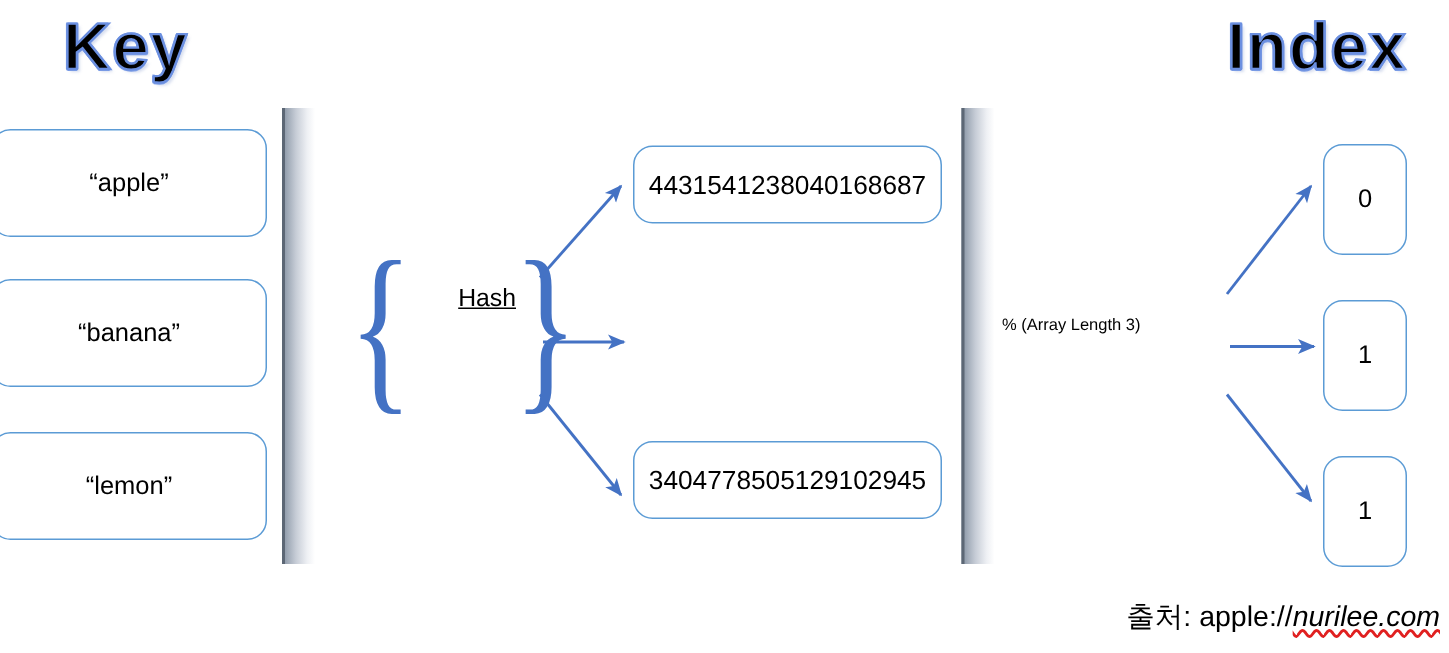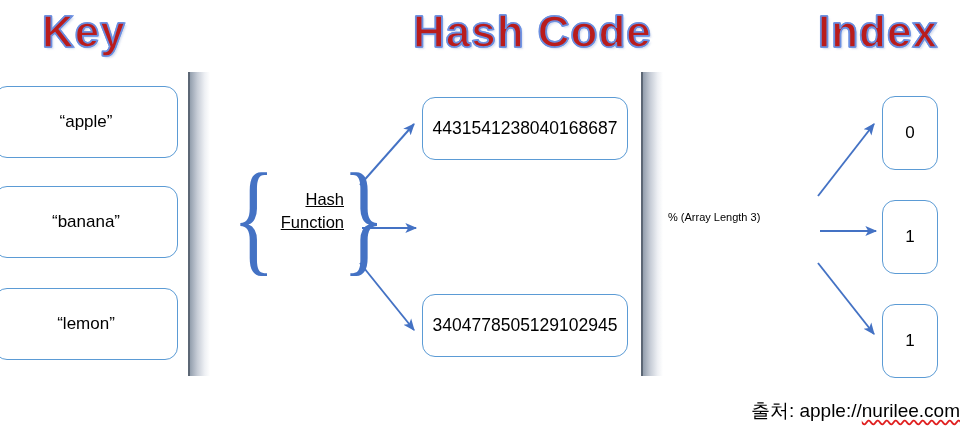--- a/index.html
+++ b/index.html
@@ -19,21 +19,21 @@
     overflow: hidden;
   }
 
   
   .title {
     position: absolute;
     font-family: "Liberation Sans", sans-serif;
     font-weight: bold;
     font-size: 44px;
     letter-spacing: 1px;
-    color: #b91c1c;
+    color: #000000;
     -webkit-text-stroke: 1.6px #6B8FE0;
     text-shadow:
        1px 0 0 #7d9ee6,
       -1px 0 0 #7d9ee6,
        0 1px 0 #7d9ee6,
        0 -1px 0 #7d9ee6,
        2px 2px 2px rgba(140,160,210,0.35);
     white-space: nowrap;
     line-height: 1;
   }
@@ -60,21 +60,21 @@
     height: 72px;
     font-size: 17px;
   }
   #key-box-0 { top: 86px; }
   #key-box-1 { top: 186px; }
   #key-box-2 { top: 288px; }
 
   .hash-box {
     left: 422px;
     width: 206px;
-    height: 63px;
+    height: 52px;
     font-size: 17.5px;
   }
   #hash-box-0 { top: 97px; }
   #hash-box-1 { top: 195px; }
   #hash-box-2 { top: 294px; }
 
   .index-box {
     left: 882px;
     width: 56px;
     height: 74px;
@@ -160,43 +160,42 @@
     top: 398px;
     font-size: 19px;
     color: #000000;
     white-space: nowrap;
     font-family: "Liberation Sans", sans-serif;
   }
   #attribution .misspelled {
     text-decoration: underline wavy #e02020;
     text-decoration-skip-ink: none;
     text-underline-offset: 2px;
+    font-style: italic;
   }
 </style>
 </head>
 <body>
 
 <div id="canvas">
 
   <div class="title" id="title-key">Key</div>
-  <div class="title" id="title-hash">Hash Code</div>
   <div class="title" id="title-index">Index</div>
 
   <div class="box key-box" id="key-box-0">“apple”</div>
   <div class="box key-box" id="key-box-1">“banana”</div>
   <div class="box key-box" id="key-box-2">“lemon”</div>
 
   <div class="wall" id="wall-left"></div>
 
   <div class="brace" id="brace-left">{</div>
   <div class="brace" id="brace-right">}</div>
 
   <div id="hash-function-label">
     <div>Hash</div>
-    <div>Function</div>
   </div>
 
   <div class="box hash-box" id="hash-box-0">4431541238040168687</div>
   <div class="box hash-box" id="hash-box-2">3404778505129102945</div>
 
   <div class="wall" id="wall-right"></div>
 
   <div id="modulo-label">% (Array Length 3)</div>
 
   <div class="box index-box" id="index-box-0">0</div>

